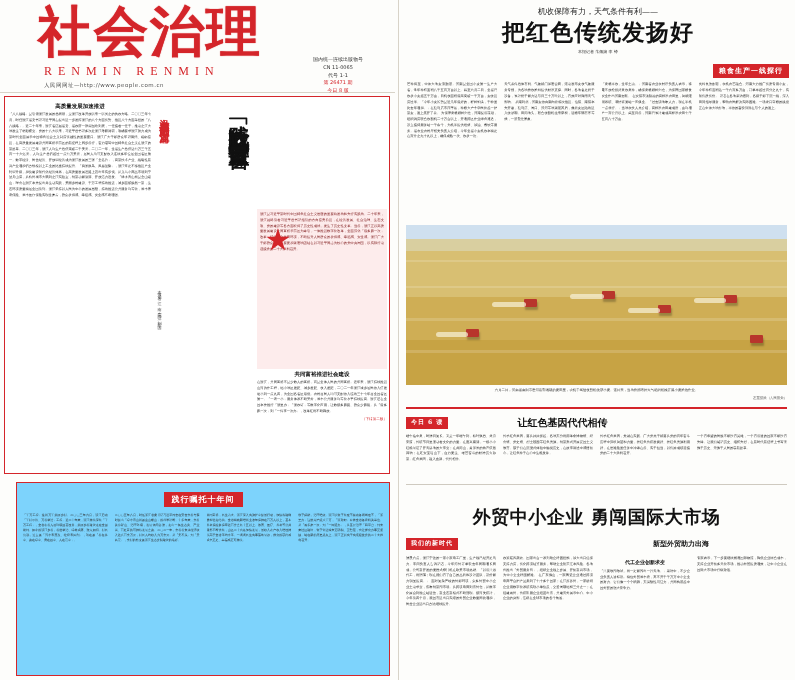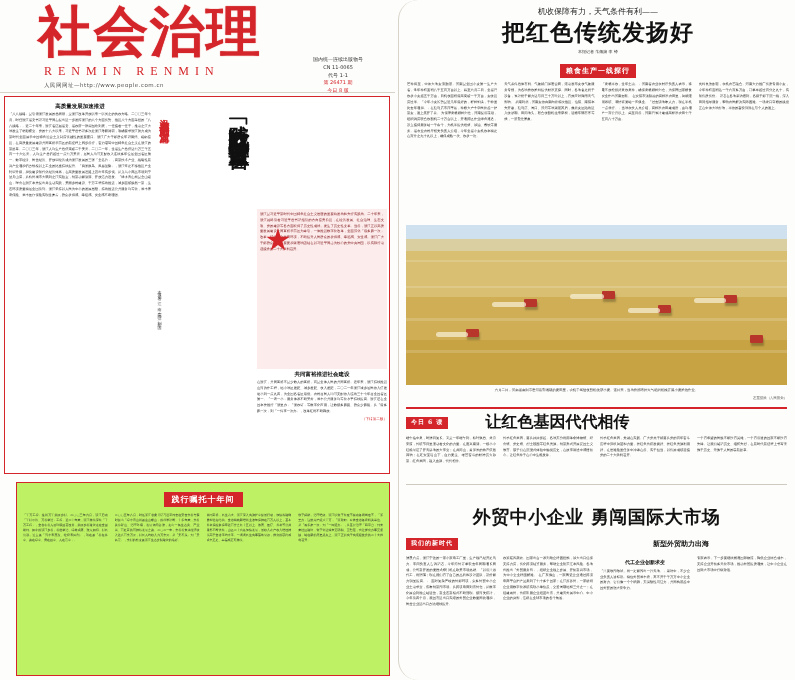--- a/index.html
+++ b/index.html
@@ -195,21 +195,21 @@
     margin-top: 2px;
   }
 
   
   .bottom-box {
     position: absolute;
     left: 16px; top: 482px;
     width: 374px; height: 194px;
     border: 1.4px solid #d4252a;
     box-sizing: border-box;
-    background: #bef264;
+    background: #7dd3fc;
     padding: 4px 6px;
   }
   .tag-red {
     display: inline-block;
     background: #d4252a;
     color: #fff;
     font-size: 8px;
     font-weight: bold;
     padding: 2px 8px;
     font-family: "DejaVu Serif", "Liberation Serif", serif;
@@ -232,21 +232,20 @@
   .bb-cols > div { flex: 1; }
 
   
   .right {
     position: absolute;
     left: 398px; top: 0;
     width: 397px; height: 680px;
     border-left: 1px solid #d8d3c8;
     box-sizing: border-box;
     padding: 6px 6px 0 8px;
-    border-radius: 20px;
   }
   .shoulder {
     font-size: 8px;
     color: #222;
     text-align: center;
     margin-bottom: 2px;
     font-family: "DejaVu Serif", "Liberation Serif", serif;
   }
   .main-headline {
     text-align: center;
@@ -415,21 +414,21 @@
       <div class="txt tiny" style="max-height:128px">数字赋能，治理增效。浙江以数字化改革撬动各领域改革，「浙里办」注册用户超八千万，「浙政钉」覆盖全省各级机关单位。从「最多跑一次」到「一网通办」，从基层治理「四平台」到未来社区建设，数字化让城市更聪明、更智慧，也让群众办事更便捷。站在新的历史起点上，浙江正以实干实绩迎接党的二十大胜利召开。</div>
     </div>
   </div>
 
   <div class="right">
 
     <div class="shoulder">机收保障有力，天气条件有利——</div>
     <div class="main-headline">把红色传统发扬好</div>
     <div class="r-byline">本报记者 朱佩娴 李 铮</div>
 
-    <div style="text-align:center">
+    <div style="text-align:right">
       <span class="tagline-red">粮食生产一线探行</span>
     </div>
 
     <div class="r-cols" style="height:145px">
       <div class="txt" style="max-height:145px">
         <span>芒种将至，中原大地麦浪翻滚。河南是全国小麦第一生产大省，常年种植面积八千五百万亩以上。截至六月二日，全省已收获小麦超五千万亩，日机收面积最高突破一千万亩，麦收进度过半。「今年小麦长势是近几年最好的，籽粒饱满，千粒重比去年增加。」在驻马店市西平县，种粮大户李学民捧起一把新麦，脸上笑开了花。</span>
         <span>为保障夏粮颗粒归仓，河南提前谋划，组织调度联合收割机二十万台以上，开通跨区作业绿色通道，设立接待服务站一千余个，为机手提供维修、加油、餐饮等服务。省农业农村厅相关负责人介绍，今年全省小麦机收率稳定在百分之九十九以上，确保成熟一块、收获一块。</span>
       </div>
       <div class="txt" style="max-height:145px">
         <span>天气条件总体有利。气象部门加密会商，滚动发布麦收气象服务专报，为各地抢收抢种提供精准支撑。同时，各地备足烘干设备，累计烘干能力达每日三十万吨以上，有效应对降雨天气影响。</span>
@@ -463,21 +462,21 @@
     <div class="dust" style="left:30px;top:107px;width:32px"></div>
     <div class="harv" style="left:344px;top:110px"></div>
   </div>
   <div class="photo-caption">六月二日，河南省南阳市唐河县郭滩镇的麦田里，农机手驾驶收割机收获小麦。连日来，当地抢抓晴好天气组织机械开展小麦抢收作业。</div>
   <div class="photo-credit">左慧茹摄（人民视觉）</div>
 
   <div style="position:absolute;left:406px;top:404px;width:381px;">
     <div class="hairline"></div>
     <div>
       <span class="sec-tag">今日 6 读</span>
-      <span class="sec-label" style="font-size:16px;margin-left:32px">让红色基因代代相传</span>
+      <span class="sec-label" style="font-size:10px;margin-left:64px">让红色基因代代相传</span>
     </div>
     <div class="r-cols" style="height:56px;margin-top:3px">
       <div class="txt" style="max-height:56px">端午临中夏，时清日复长。又是一年端午到，粽叶飘香、龙舟竞渡，传统节日里涌动着文化的力量。在嘉兴南湖，一艘小小红船见证了开天辟地的大事变；在井冈山，黄洋界的炮声依然回响；在延安宝塔山下，自力更生、艰苦奋斗的精神历久弥新。红色基因，融入血脉，代代相传。</div>
       <div class="txt" style="max-height:56px">传承红色基因，要从娃娃抓起。各地充分利用革命博物馆、纪念馆、党史馆、烈士陵园等红色资源，创新形式开展爱国主义教育。孩子们在沉浸式体验中触摸历史，在故事讲述中感悟初心，让红色种子在心中生根发芽。</div>
       <div class="txt" style="max-height:56px">传承红色基因，关键在实践。广大党员干部要从党的百年奋斗历程中汲取智慧和力量，把红色传统发扬好、把红色资源利用好，在急难险重任务中冲锋在前、实干担当，以优异成绩迎接党的二十大胜利召开。</div>
       <div class="txt" style="max-height:56px">一个有希望的民族不能没有英雄，一个有前途的国家不能没有先锋。让我们铭记历史、缅怀先烈，在新时代新征程上书写无愧于历史、无愧于人民的崭新篇章。</div>
     </div>
   </div>
 
   <div style="position:absolute;left:406px;top:480px;width:381px;">

